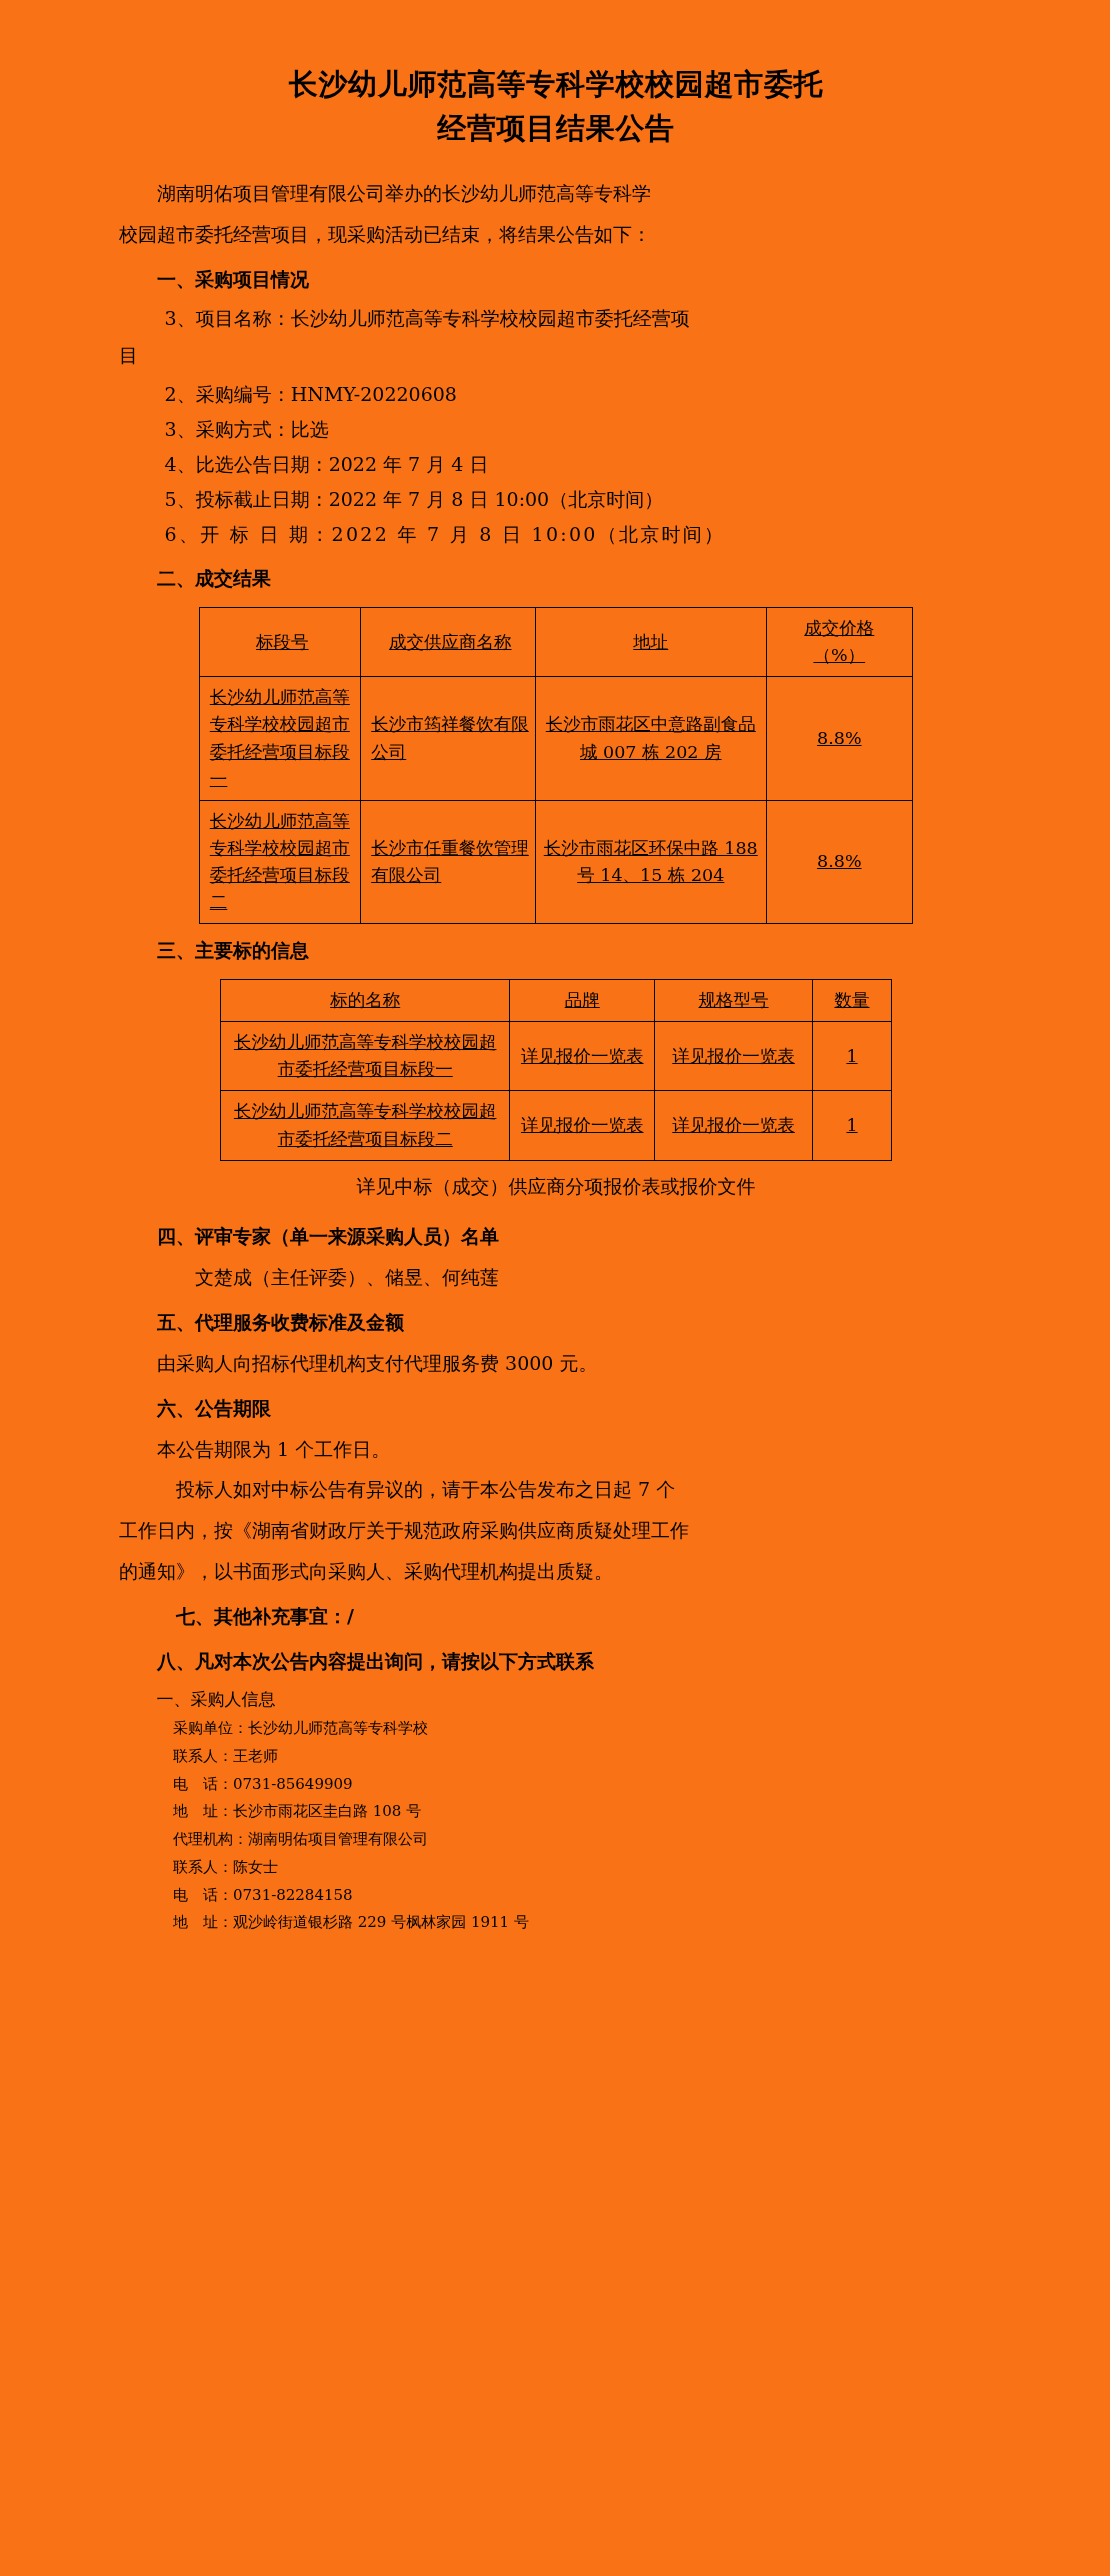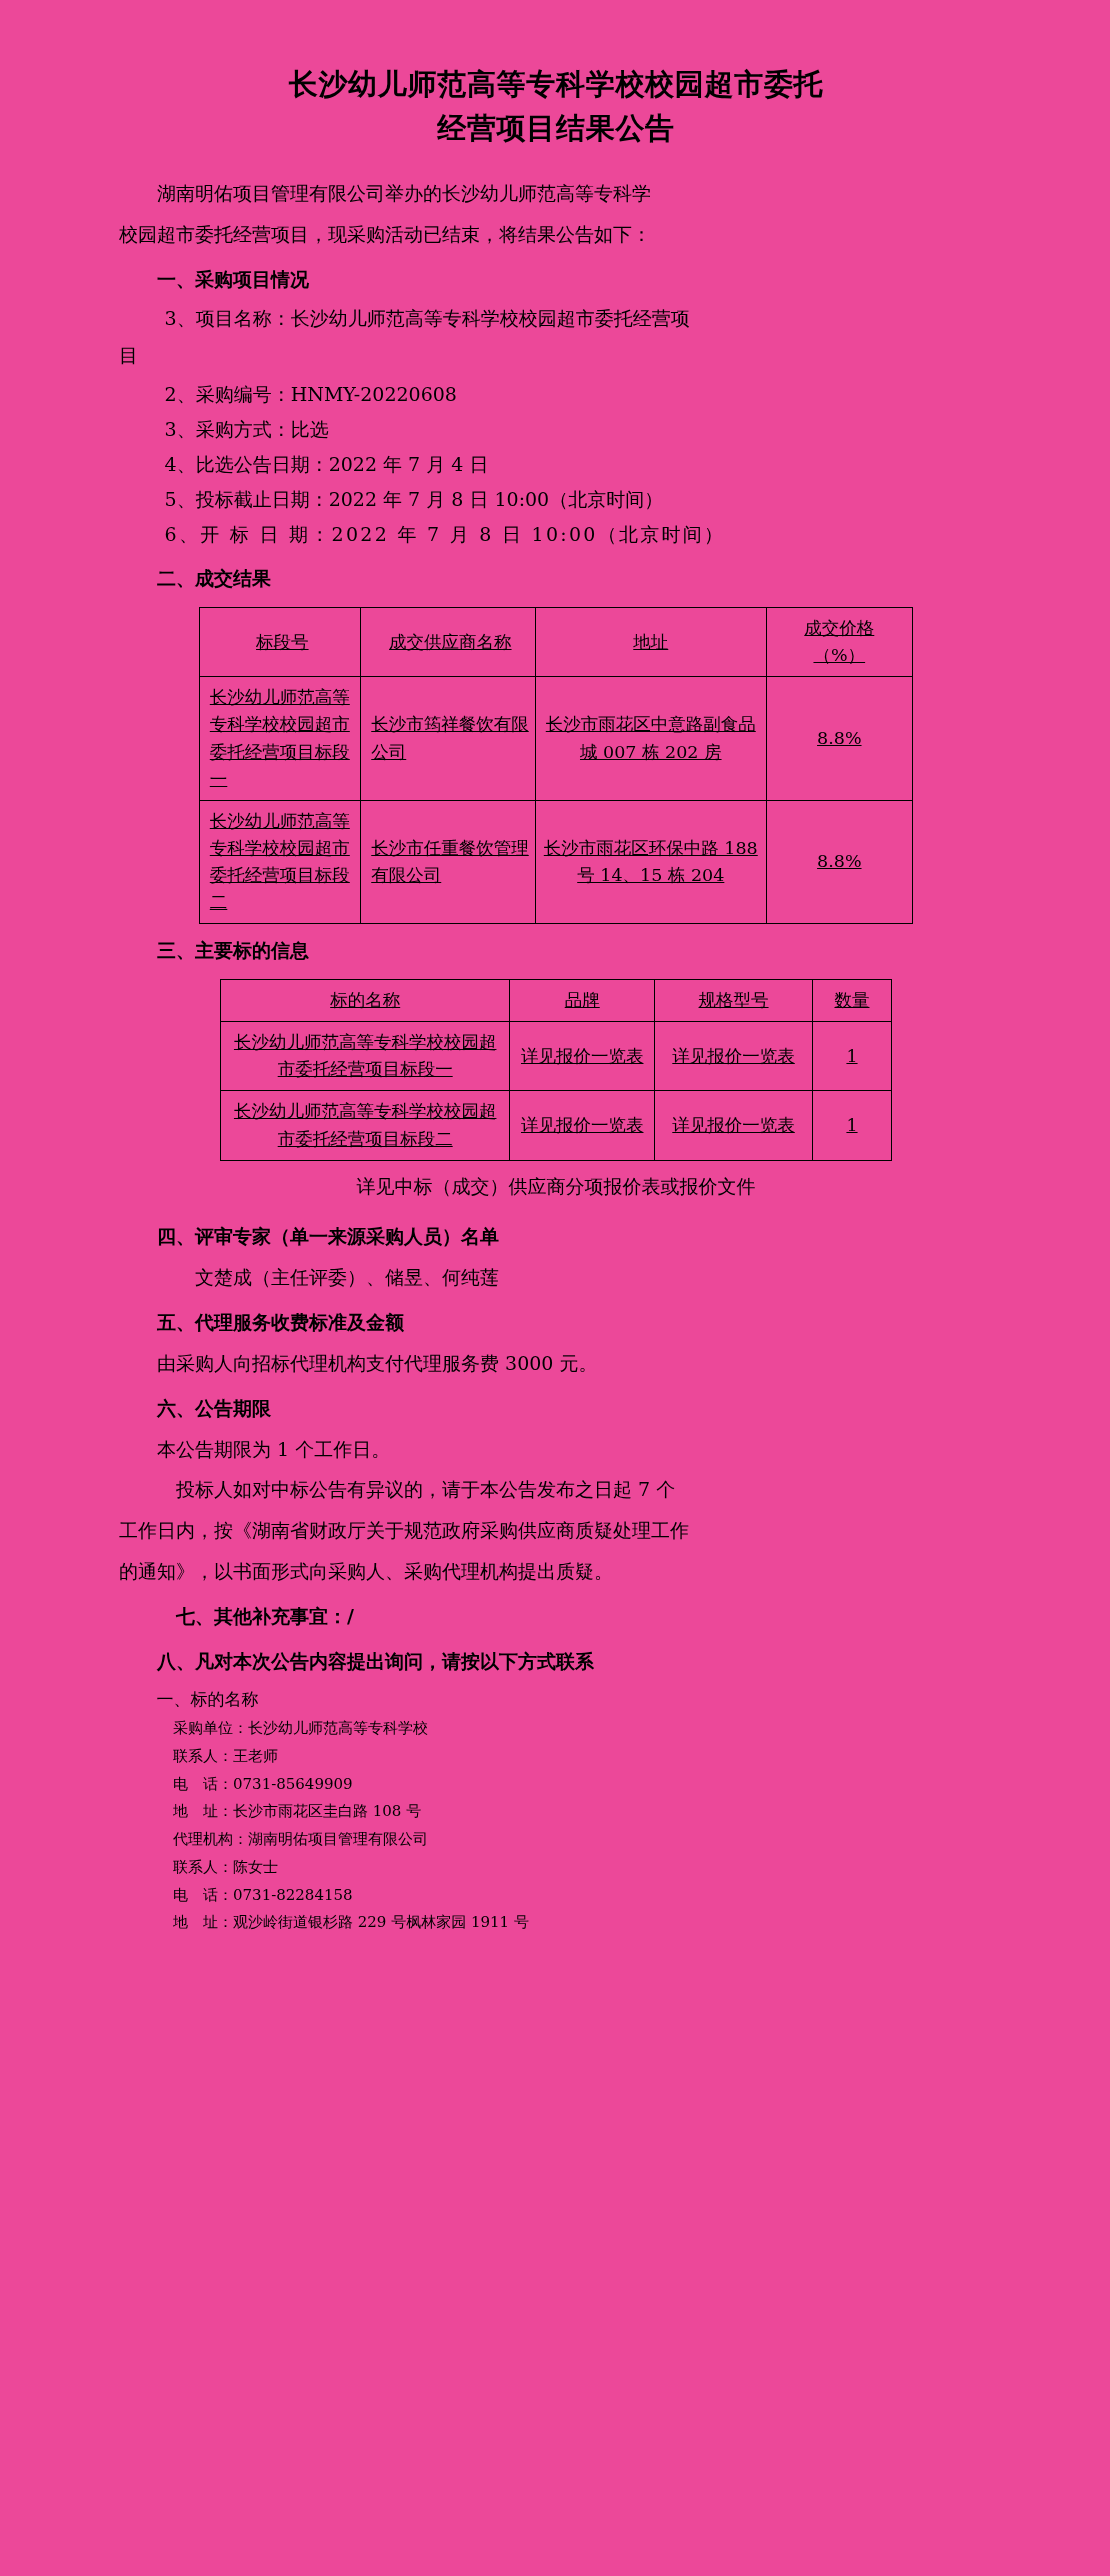--- a/index.html
+++ b/index.html
@@ -10,21 +10,21 @@
   body {
     width: 1111px;
     font-family: "DejaVu Serif", "Liberation Serif", serif;
     color: #000000;
   }
   .page {
     width: 1111px;
     min-height: 2576px;
     box-sizing: border-box;
     padding: 42px 118px 28px 119px;
-    background: #ec4899;
+    background: #f97316;
   }
   .doc-title {
     text-align: center;
     font-size: 29px;
     font-weight: bold;
     line-height: 1.5;
     letter-spacing: 0.7px;
     margin: 21px 0 24px 0;
   }
   .doc-title .line {
@@ -185,21 +185,21 @@
   <div class="section-h">六、公告期限</div>
   <p class="para indent2">本公告期限为 1 个工作日。</p>
   <p class="para indent3">投标人如对中标公告有异议的，请于本公告发布之日起 7 个</p>
   <p class="para">工作日内，按《湖南省财政厅关于规范政府采购供应商质疑处理工作</p>
   <p class="para">的通知》，以书面形式向采购人、采购代理机构提出质疑。</p>
 
   <div class="section-h" style="text-indent:3em">七、其他补充事宜：/</div>
 
   <div class="section-h">八、凡对本次公告内容提出询问，请按以下方式联系</div>
 
-  <p class="contact-h">一、标的名称</p>
+  <p class="contact-h">一、采购人信息</p>
   <p class="contact-line">采购单位：长沙幼儿师范高等专科学校</p>
   <p class="contact-line">联系人：王老师</p>
   <p class="contact-line">电　话：0731-85649909</p>
   <p class="contact-line">地　址：长沙市雨花区圭白路 108 号</p>
 
   <p class="contact-line">代理机构：湖南明佑项目管理有限公司</p>
   <p class="contact-line">联系人：陈女士</p>
   <p class="contact-line">电　话：0731-82284158</p>
   <p class="contact-line">地　址：观沙岭街道银杉路 229 号枫林家园 1911 号</p>
 

